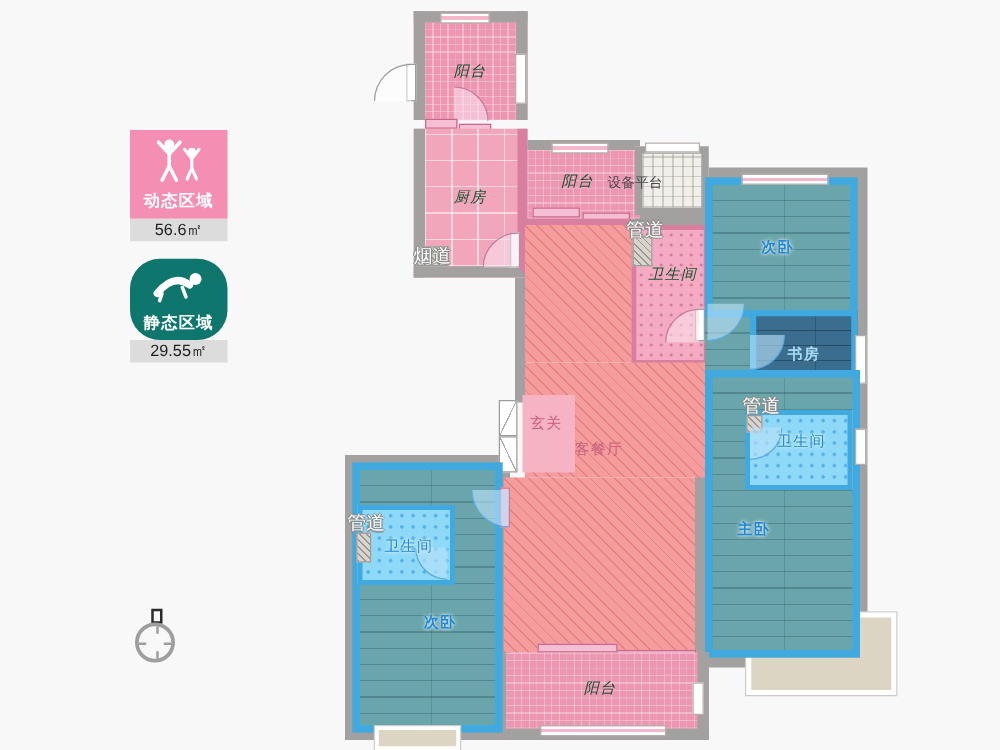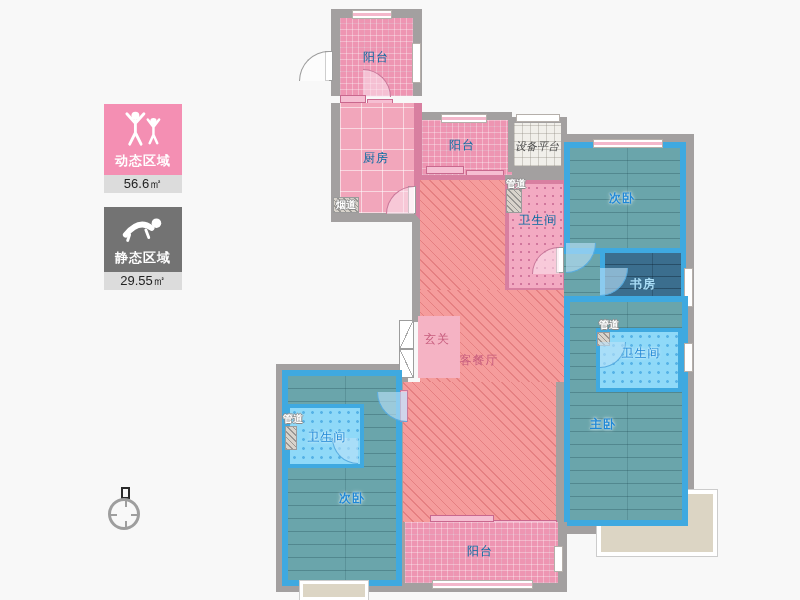--- a/index.html
+++ b/index.html
@@ -40,25 +40,25 @@
   .arc-blue{background:rgba(185,225,248,.62);border-color:#58ACE0;}
   .arc-pink{background:rgba(252,228,238,.55);border-color:#C9789A;}
   .arc-tl{border-top-left-radius:100%;border-right:none;border-bottom:none;}
   .arc-tr{border-top-right-radius:100%;border-left:none;border-bottom:none;}
   .arc-bl{border-bottom-left-radius:100%;border-right:none;border-top:none;}
   .arc-br{border-bottom-right-radius:100%;border-left:none;border-top:none;}
   .door-leaf{background:#fff;border:1px solid #9c9c9c;}
 
   
   .lbl{position:absolute;transform:translate(-50%,-50%);white-space:nowrap;font-size:12px;letter-spacing:1px;}
-  .lbl-pink{color:#0369a1;}
+  .lbl-pink{color:#14532d;font-style:italic;}
   .lbl-red{color:#C75D7E;}
   .lbl-blue{color:#1E87D6;font-weight:bold;text-shadow:0 0 2px rgba(255,255,255,.9),0 0 4px rgba(255,255,255,.6);}
   .lbl-ltblue{color:#A8DCF5;font-weight:bold;}
-  .lbl-tiny{font-size:10px;letter-spacing:0;color:#fff;text-shadow:-1px 0 #8a8a8a,1px 0 #8a8a8a,0 -1px #8a8a8a,0 1px #8a8a8a;font-weight:bold;}
+  .lbl-tiny{font-size:15px;letter-spacing:0;color:#fff;text-shadow:-1px 0 #8a8a8a,1px 0 #8a8a8a,0 -1px #8a8a8a,0 1px #8a8a8a;}
   .lbl-equip{font-size:11px;letter-spacing:0;color:#4a4a4a;}
 
   
   .legend-card{position:absolute;width:78px;padding-left:32px;}
   .legend-head{height:64px;display:flex;flex-direction:column;align-items:center;justify-content:flex-end;padding-bottom:5px;}
   .legend-head .t{color:#fff;font-size:13px;font-weight:bold;letter-spacing:1px;}
   .legend-val{height:18px;background:#DCDCDC;color:#222;font-size:13px;display:flex;align-items:center;justify-content:center;}
   .legend-icon{flex:1;display:flex;align-items:center;justify-content:center;}
 
   
@@ -84,21 +84,21 @@
           </g>
           <circle cx="35" cy="13" r="3.4" fill="#fff"></circle>
         </svg>
       </div>
       <div class="t">动态区域</div>
     </div>
     <div class="legend-val">56.6㎡</div>
   </div>
 
   <div class="legend-card" style="left:72px;top:207px;">
-    <div class="legend-head" style="background:#737373;height:60px;">
+    <div class="legend-head" style="background:#0f766e;height:60px;border-radius:24px;">
       <div class="legend-icon">
         <svg width="46" height="30" viewBox="0 0 48 30">
           <path d="M6 22 Q20 5 33 15" stroke="#fff" stroke-width="6" fill="none" stroke-linecap="round"></path>
           <circle cx="38" cy="10" r="5" fill="#fff"></circle>
           <path d="M10 22 L8 28 M27 17 L30 25" stroke="#fff" stroke-width="3" stroke-linecap="round" fill="none"></path>
         </svg>
       </div>
       <div class="t">静态区域</div>
     </div>
     <div class="legend-val">29.55㎡</div>
@@ -188,21 +188,21 @@
   <div class="abs" style="left:300px;top:581px;width:68px;height:19px;background:#DCD5C4;border:3px solid #fff;box-shadow:0 0 0 1px #ccc;"></div>
 
   <div class="abs tile-pink" style="left:405px;top:522px;width:162px;height:70px;border-bottom:9px solid #A3A0A0;border-right:9px solid #A3A0A0;"></div>
   <div class="abs win-h" style="left:432px;top:580px;width:101px;height:9px;"></div>
   <div class="abs win" style="left:554px;top:546px;width:9px;height:26px;"></div>
 
   <div class="lbl lbl-pink" style="left:376px;top:57px;">阳台</div>
   <div class="lbl lbl-pink" style="left:376px;top:158px;">厨房</div>
   <div class="lbl lbl-tiny" style="left:346px;top:205px;">烟道</div>
   <div class="lbl lbl-pink" style="left:462px;top:145px;">阳台</div>
-  <div class="lbl lbl-equip" style="left:537px;top:146px;font-style:italic;">设备平台</div>
+  <div class="lbl lbl-equip" style="left:508px;top:146px;">设备平台</div>
   <div class="lbl lbl-tiny" style="left:516px;top:184px;">管道</div>
   <div class="lbl lbl-pink" style="left:538px;top:220px;">卫生间</div>
   <div class="lbl lbl-blue" style="left:622px;top:198px;">次卧</div>
   <div class="lbl lbl-ltblue" style="left:643px;top:284px;">书房</div>
   <div class="lbl lbl-tiny" style="left:609px;top:325px;">管道</div>
   <div class="lbl lbl-blue" style="left:641px;top:353px;font-weight:normal;">卫生间</div>
   <div class="lbl lbl-blue" style="left:603px;top:424px;">主卧</div>
   <div class="lbl lbl-red" style="left:437px;top:339px;">玄关</div>
   <div class="lbl lbl-red" style="left:479px;top:360px;">客餐厅</div>
   <div class="lbl lbl-tiny" style="left:293px;top:419px;">管道</div>

